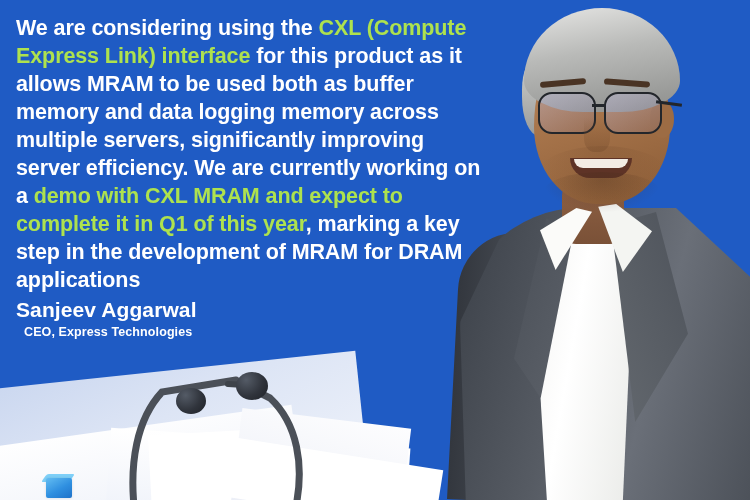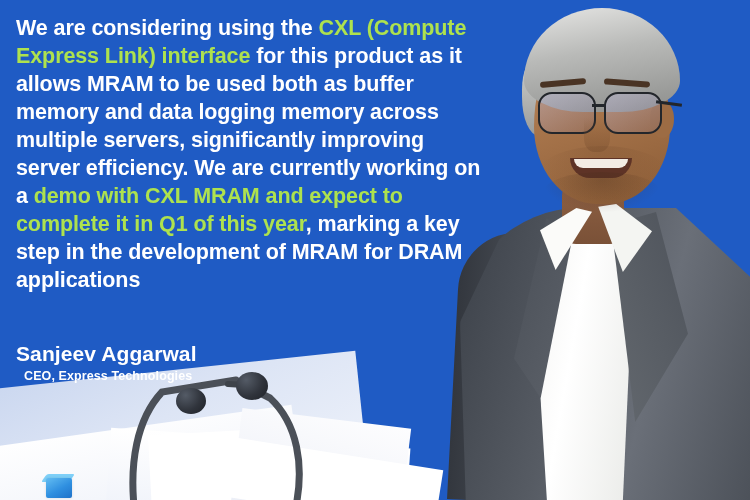--- a/index.html
+++ b/index.html
@@ -156,21 +156,21 @@
     border-radius:50%;
   }
 
   
   .quote{
     position:absolute;left:16px;top:14px;width:470px;
     font-size:21.5px;line-height:28px;font-weight:700;color:#ffffff;
     letter-spacing:-.1px;
   }
   .quote .hl{color:#aee24e;}
-  .attrib{position:absolute;left:16px;top:297px;margin-top:44px;}
+  .attrib{position:absolute;left:16px;top:297px;}
   .attrib .name{
     font-size:21px;font-weight:700;color:#ffffff;line-height:26px;letter-spacing:.1px;
   }
   .attrib .role{
     font-size:12.5px;font-weight:700;color:#ffffff;line-height:18px;
     margin-left:8px;letter-spacing:.1px;
   }
 </style>
 </head>
 <body>

